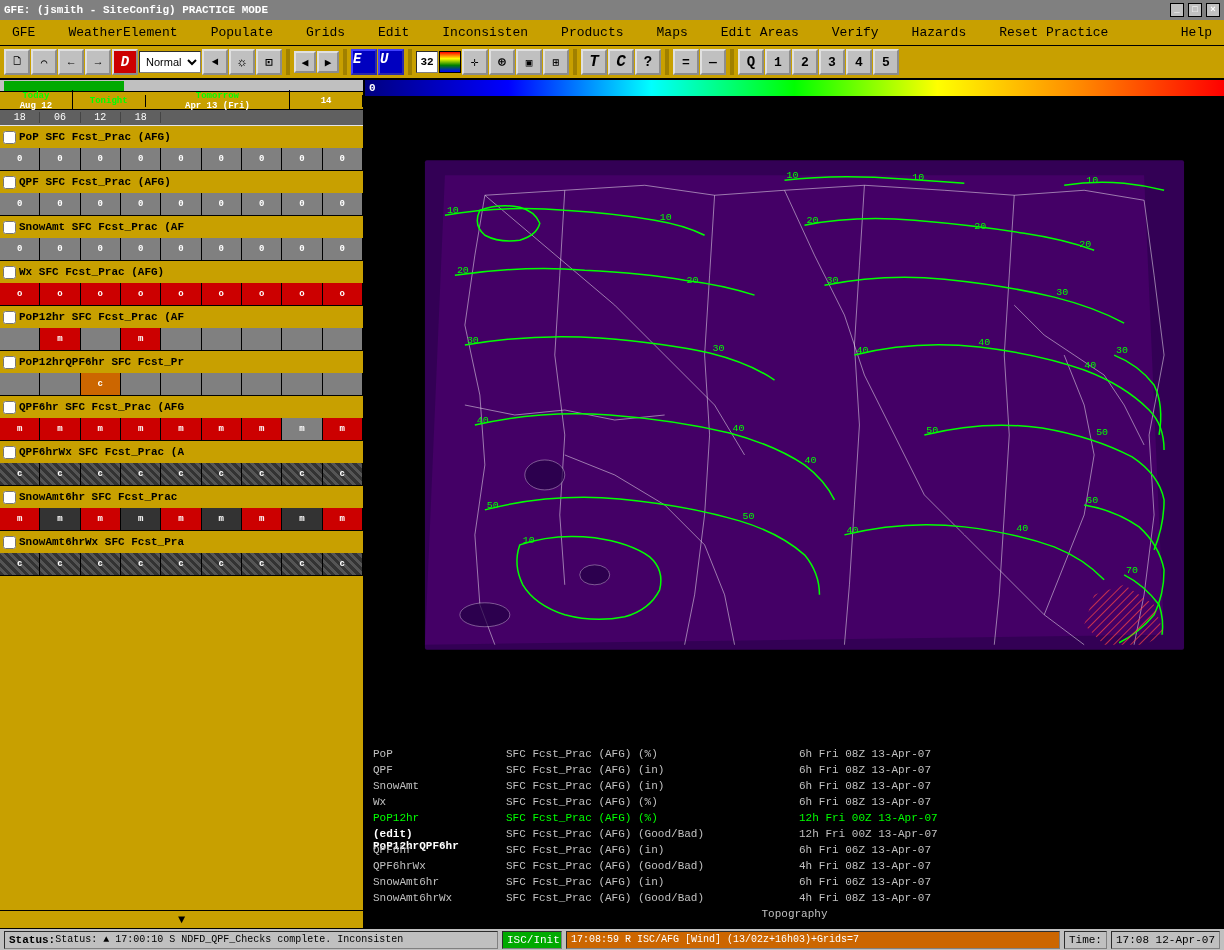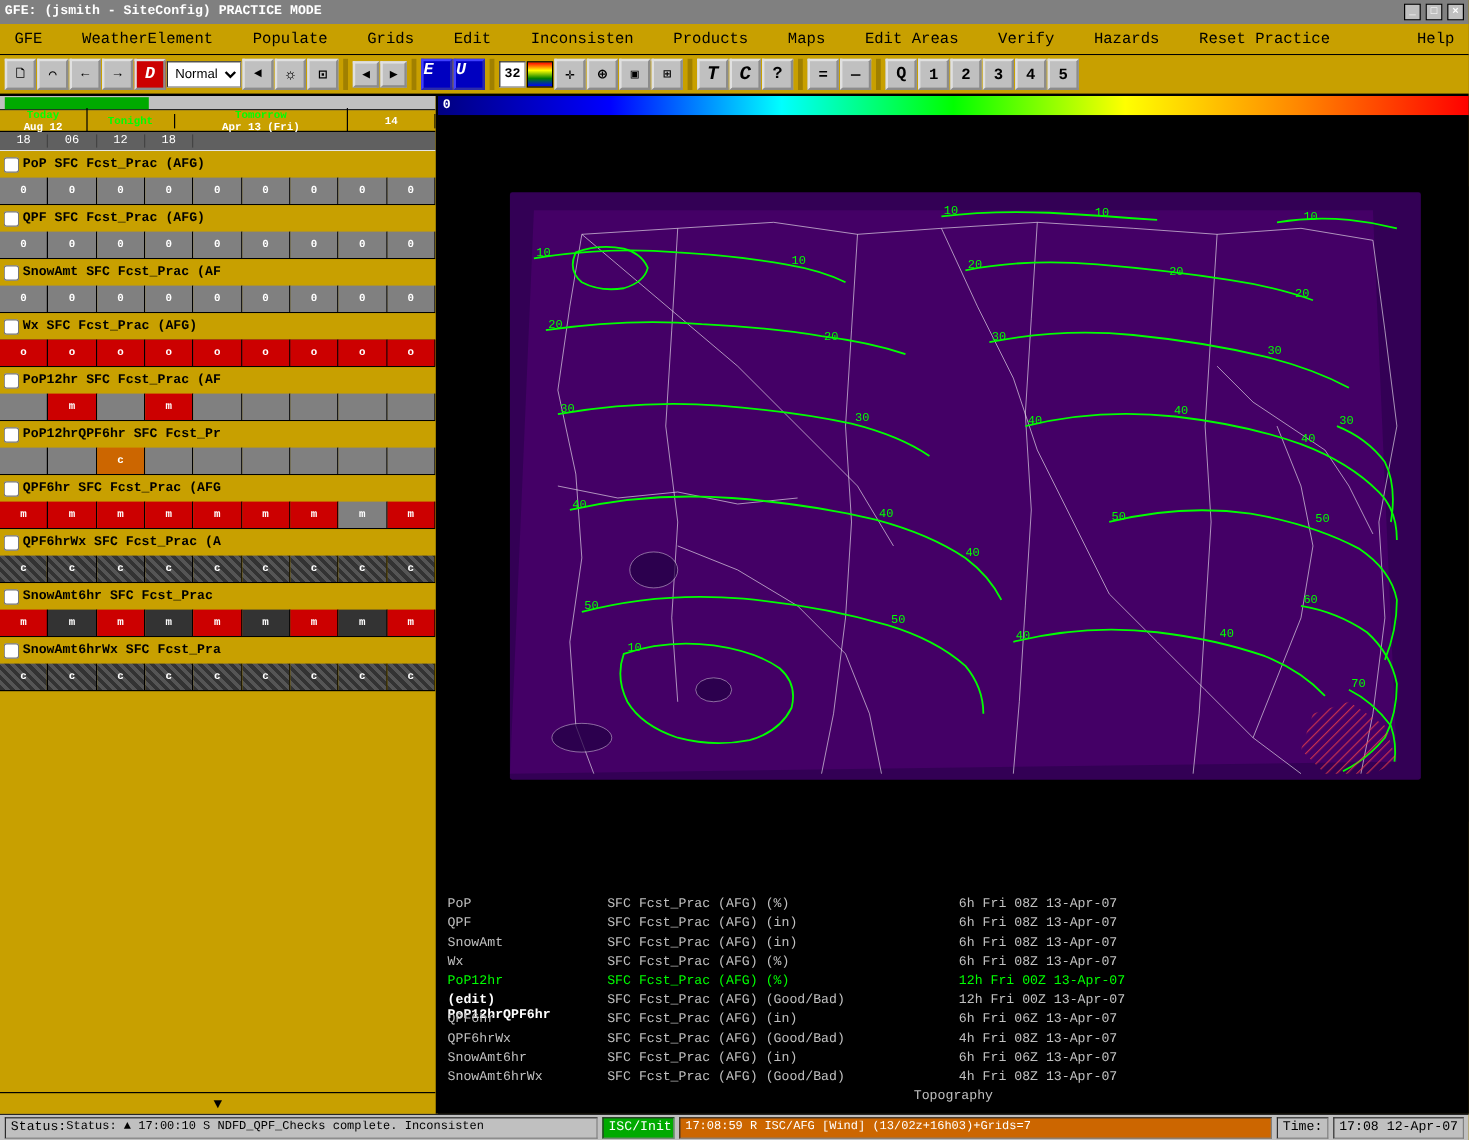--- a/index.html
+++ b/index.html
@@ -239,21 +239,21 @@
     .status-segment {
       height: 18px;
       display: flex; align-items: center;
       border: 1px inset #808080;
       padding: 0 4px;
       white-space: nowrap;
       overflow: hidden;
     }
     .status-green { background: #00aa00; color: white; }
     .status-orange { background: #cc6600; color: white; }
-    .status-label { color: black; font-weight: normal; }
+    .status-label { color: black; font-weight: bold; }
 
     
     #map-svg {
       position: absolute;
       top: 0; left: 0;
       width: 100%; height: 100%;
     }
 
     .map-bg {
       fill: #440066;

